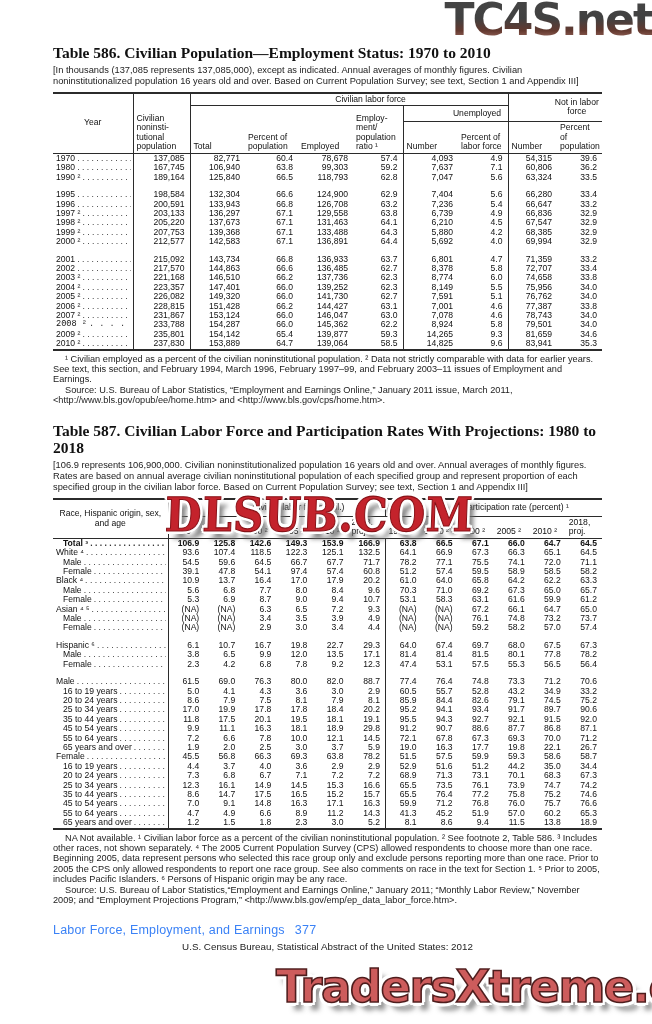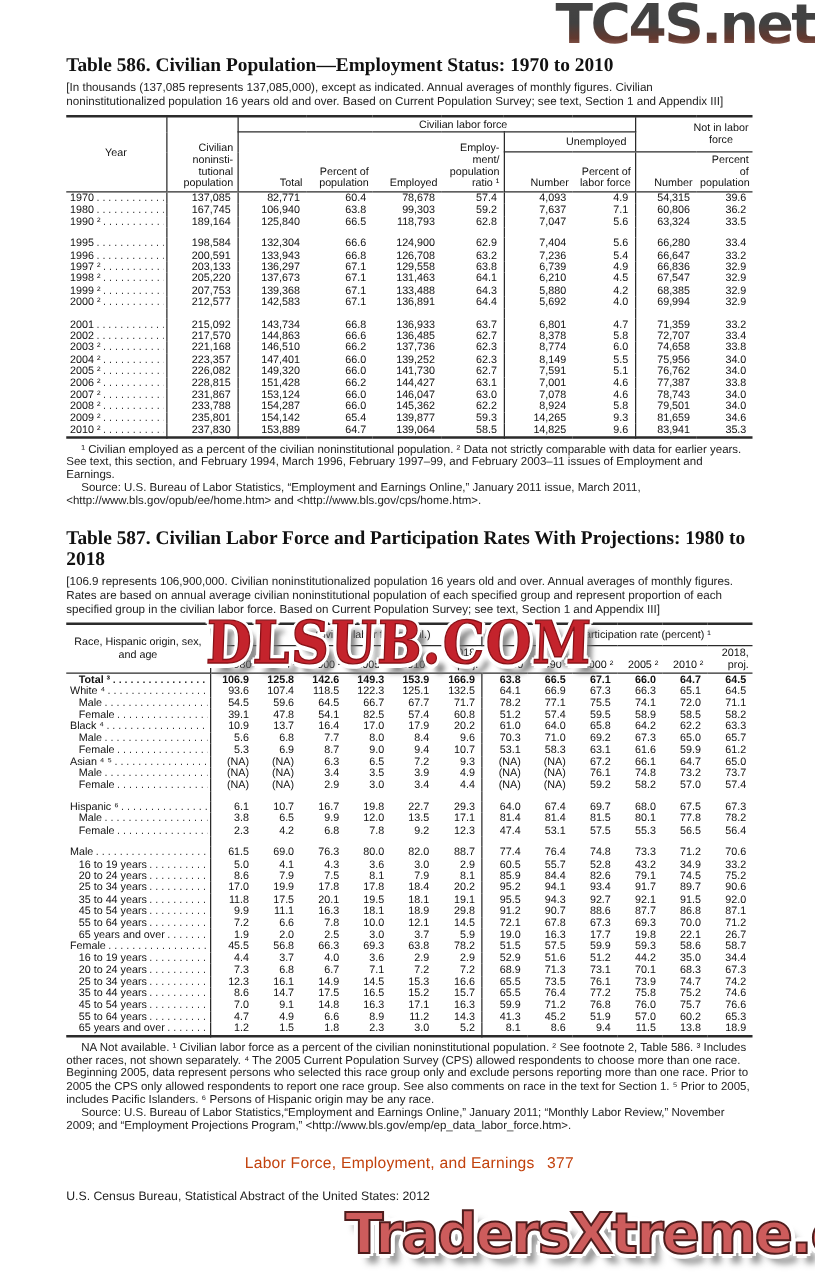--- a/index.html
+++ b/index.html
@@ -19,39 +19,39 @@
   table{border-collapse:collapse;table-layout:fixed;width:549px;
         font-size:8.6px;color:#111;}
   table.data{border-top:2px solid #2b2b2b;border-bottom:2px solid #2b2b2b;}
   thead{border-bottom:1.5px solid #2b2b2b;}
   th{font-weight:normal;font-size:8.6px;line-height:9.6px;padding:1px 3px;}
   td{line-height:9.4px;padding:0 5px 0 0;text-align:right;white-space:nowrap;overflow:hidden;}
   .br{border-right:1px solid #2b2b2b;}
   .bl{border-left:1px solid #2b2b2b;}
   .bb{border-bottom:1px solid #2b2b2b;padding-left:46px;}
   .grp{text-align:center;vertical-align:middle;}
-  .ra{text-align:right;}
+  .ra{text-align:left;}
   .vb{vertical-align:bottom;}
   .c-year,.c-race{text-align:center;vertical-align:middle;}
   td.lbl{display:flex;align-items:baseline;text-align:left;padding-right:2px;}
   td.lbl .lt{white-space:nowrap;}
   td.lbl .dots{flex:1;overflow:hidden;white-space:nowrap;color:#333;}
   td.lbl .dots::after{content:". . . . . . . . . . . . . . . . . . . . . . .";padding-left:2px;}
   tr.spacer td{height:8px;padding:0;}
   .b{font-weight:bold;}
 
   
   .fn{font-size:9.2px;line-height:10.4px;color:#222;margin:3px 0 0 0;}
   .fn p{margin:0;text-indent:12px;}
 
   
   .pagefoot{margin-top:18px;}
-  .pf-head{font-size:12.5px;color:#c2410c;text-align:center;letter-spacing:0.2px;}
+  .pf-head{font-size:12.5px;color:#3b82f6;text-align:left;letter-spacing:0.2px;}
   .pf-num{padding-left:10px;}
-  .pf-src{font-size:9.8px;color:#222;margin-top:15px;text-align:left;}
+  .pf-src{font-size:9.8px;color:#222;margin-top:4px;text-align:center;}
 
   
   .wm{position:absolute;pointer-events:none;white-space:nowrap;z-index:50;}
   .wm-top{top:-6px;right:0px;font-family:"DejaVu Sans",sans-serif;font-weight:800;
           font-size:44px;letter-spacing:-2px;
           background:linear-gradient(180deg,#454545 10%,#414141 48%,#63392f 72%,#99675d 88%,#cdaba1 100%);
           -webkit-background-clip:text;background-clip:text;color:transparent;}
   .wm-mid{top:487px;left:166px;font-family:"DejaVu Serif",serif;font-weight:700;
           font-size:42px;letter-spacing:1px;color:#c4232c;
           -webkit-text-stroke:1px #871117;
@@ -369,21 +369,21 @@
           <td class="bl">153,124</td>
           <td class="">66.0</td>
           <td class="">146,047</td>
           <td class="">63.0</td>
           <td class="bl">7,078</td>
           <td class="">4.6</td>
           <td class="bl">78,743</td>
           <td class="">34.0</td>
         </tr>
         <tr>
-          <td class="lbl" style="padding-left: 3px;">
+          <td class="lbl" style="padding-left: 3px; font-family: Liberation Mono, monospace;">
             <span class="lt">2008 ²</span>
             <span class="dots"></span>
           </td>
           <td class="bl">233,788</td>
           <td class="bl">154,287</td>
           <td class="">66.0</td>
           <td class="">145,362</td>
           <td class="">62.2</td>
           <td class="bl">8,924</td>
           <td class="">5.8</td>
@@ -524,21 +524,21 @@
           <td class="">71.1</td>
         </tr>
         <tr>
           <td class="lbl" style="padding-left: 10px;">
             <span class="lt">Female</span>
             <span class="dots"></span>
           </td>
           <td class="bl">39.1</td>
           <td class="">47.8</td>
           <td class="">54.1</td>
-          <td class="">82.5</td>
+          <td class="">97.4</td>
           <td class="">57.4</td>
           <td class="">60.8</td>
           <td class="bl">51.2</td>
           <td class="">57.4</td>
           <td class="">59.5</td>
           <td class="">58.9</td>
           <td class="">58.5</td>
           <td class="">58.2</td>
         </tr>
         <tr>

